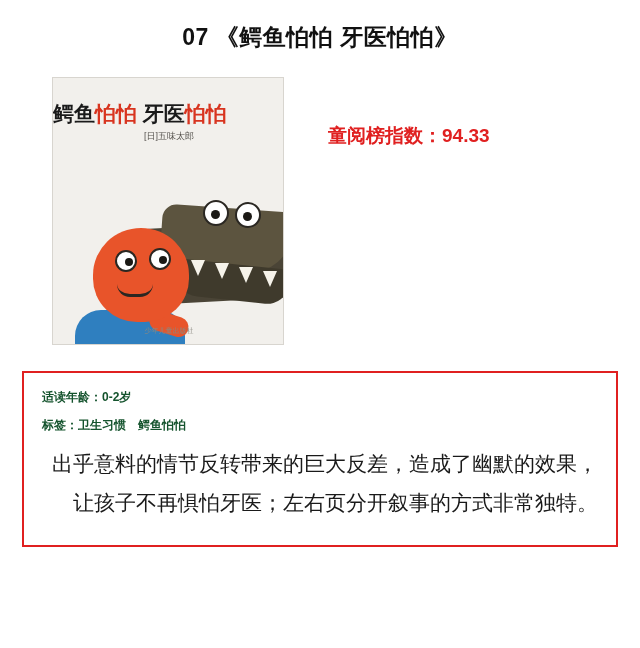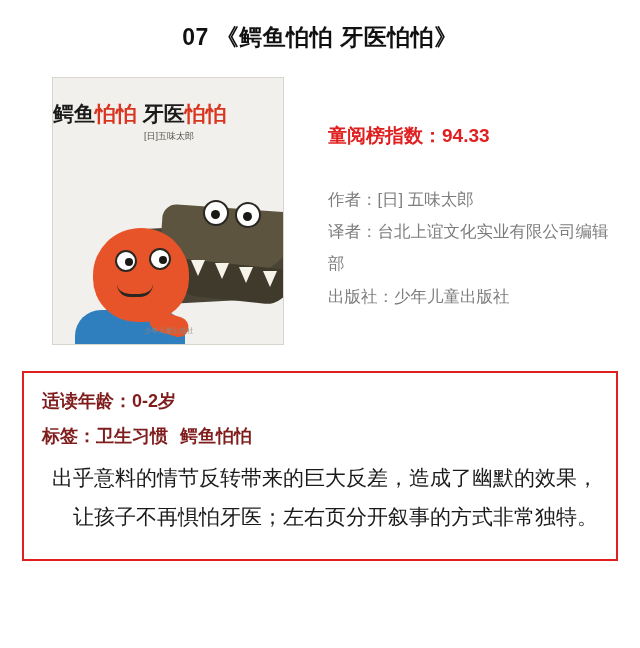--- a/index.html
+++ b/index.html
@@ -222,23 +222,23 @@
   .meta .row {
     display: block;
   }
   .box {
     margin: 26px 22px 0 22px;
     border: 2px solid #e02020;
     box-sizing: border-box;
     padding: 16px 18px 22px 18px;
   }
   .box-line {
-    font-size: 18px;
+    font-size: 12px;
     font-weight: bold;
-    color: #7f1d1d;
+    color: #14532d;
     margin-bottom: 11px;
     white-space: nowrap;
   }
   .box-line .gap {
     display: inline-block;
     width: 12px;
   }
   .box-desc {
     font-size: 21px;
     color: #1a1a1a;
@@ -281,25 +281,20 @@
         <div class="dentist-pupil p1"></div>
         <div class="dentist-pupil p2"></div>
         <div class="dentist-mouth"></div>
 
         <div class="cover-pub">少年儿童出版社</div>
       </div>
     </div>
 
     <div class="info">
       <div class="index-line"><span>童阅榜指数：</span><span>94.33</span></div>
-      <div class="meta">
-        <span class="row"><span>作者：</span><span>[日] 五味太郎</span></span>
-        <span class="row"><span>译者：</span><span>台北上谊文化实业有限公司编辑部</span></span>
-        <span class="row"><span>出版社：</span><span>少年儿童出版社</span></span>
-      </div>
     </div>
 
   </div>
 
   <div class="box">
     <div class="box-line"><span>适读年龄：</span><span>0-2岁</span></div>
     <div class="box-line"><span>标签：</span><span>卫生习惯</span><span class="gap"></span><span>鳄鱼怕怕</span></div>
     <div class="box-desc">出乎意料的情节反转带来的巨大反差，造成了幽默的效果，让孩子不再惧怕牙医；左右页分开叙事的方式非常独特。</div>
   </div>
 

